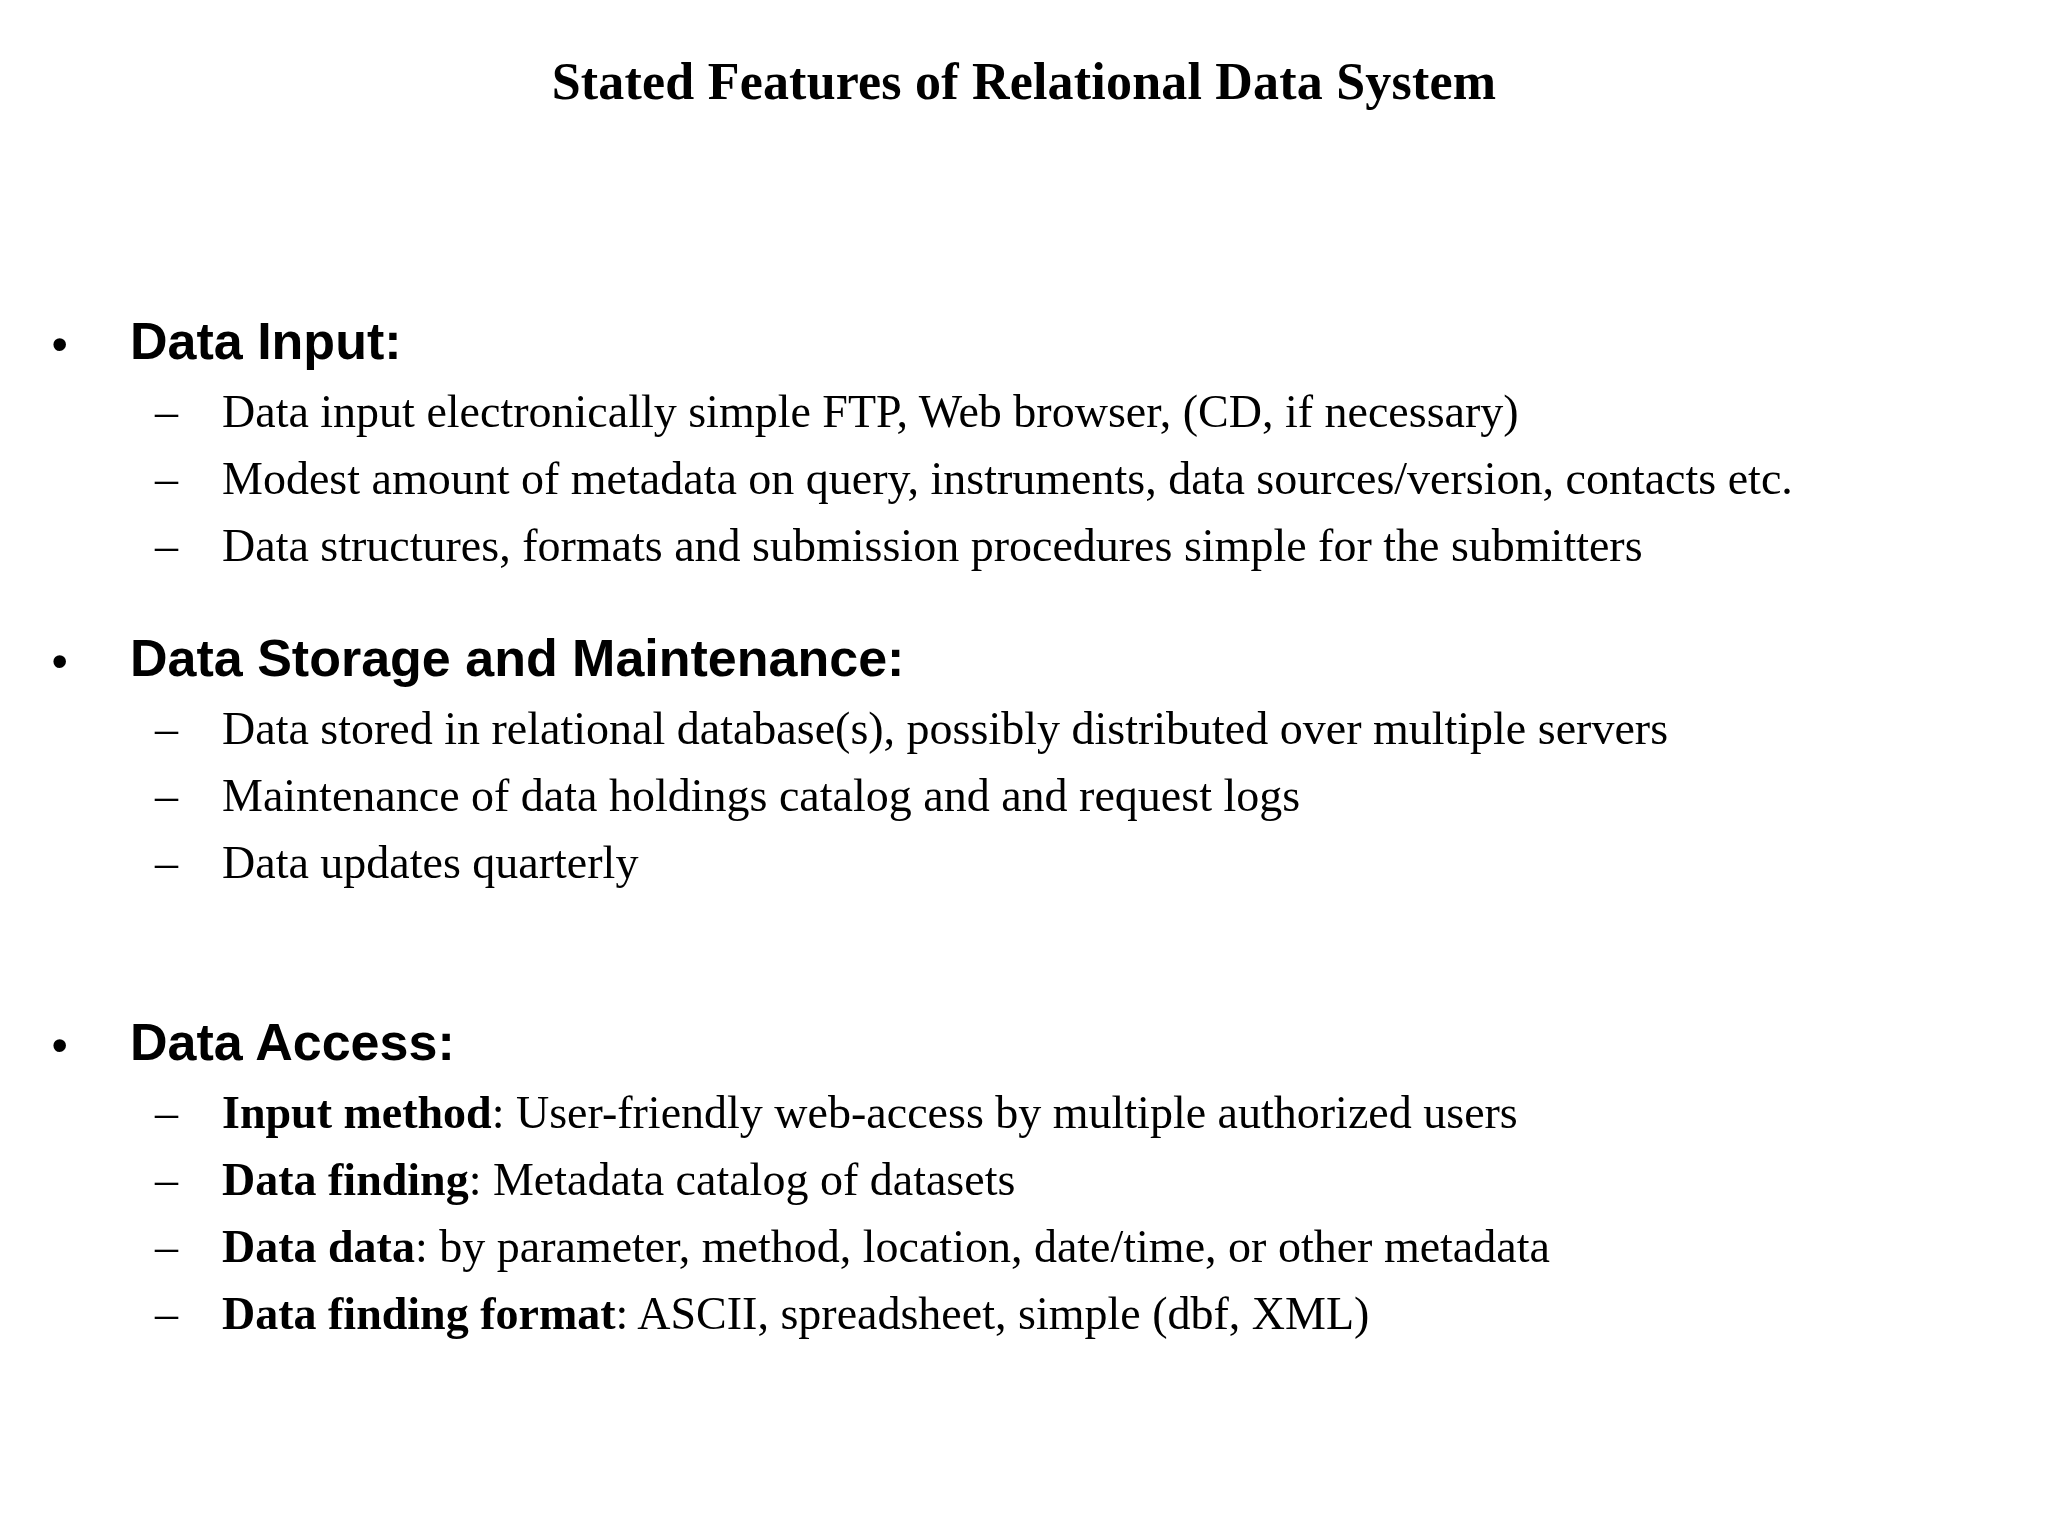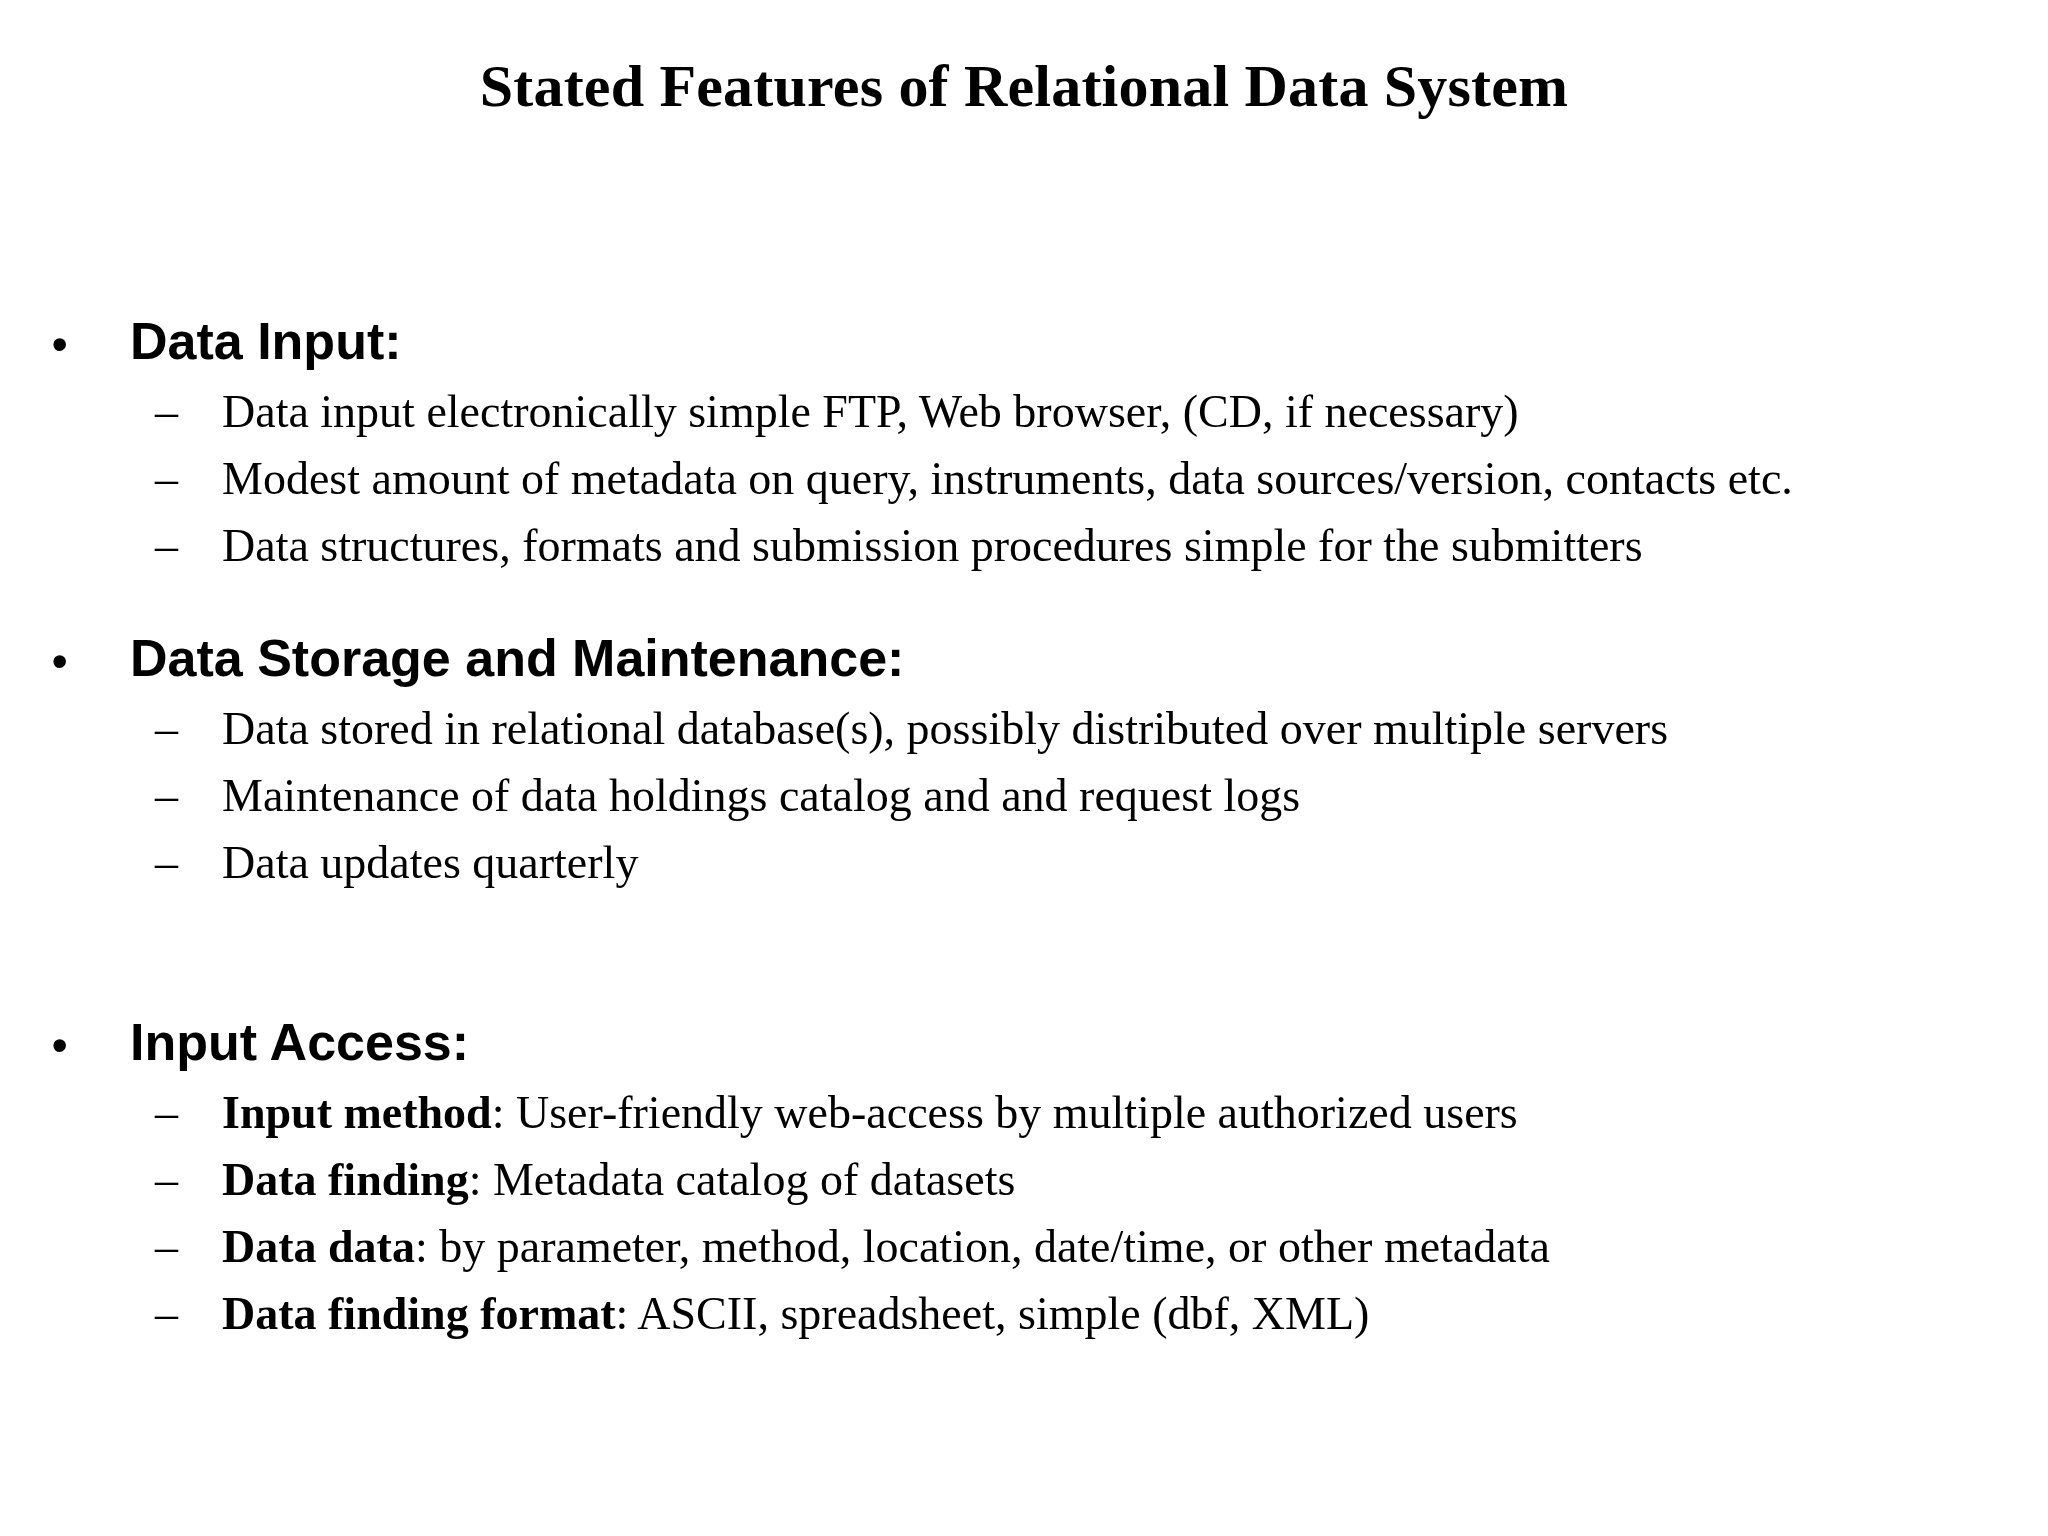--- a/index.html
+++ b/index.html
@@ -17,21 +17,21 @@
     color: #000000;
   }
   .slide-title {
     position: absolute;
     left: 0;
     top: 56px;
     width: 2048px;
     text-align: center;
     font-family: "Liberation Serif", "DejaVu Serif", serif;
     font-weight: bold;
-    font-size: 60px;
+    font-size: 52px;
     line-height: 1.0;
     letter-spacing: 0.2px;
     color: #000000;
   }
 
   .body-block {
     position: absolute;
     left: 0;
     top: 262px;
     width: 2048px;
@@ -141,21 +141,21 @@
 
     <div class="l2">
       <span class="marker">–</span>
       <span class="l2-text"><span class="lead"></span><span>Data updates quarterly</span></span>
     </div>
 
     <div class="spacer-line"></div>
 
     <div class="l1">
       <span class="marker">•</span>
-      <span class="l1-text">Input Access:</span>
+      <span class="l1-text">Data Access:</span>
     </div>
 
     <div class="l2">
       <span class="marker">–</span>
       <span class="l2-text"><span class="lead">Input method</span><span>: User-friendly web-access by multiple authorized users</span></span>
     </div>
 
     <div class="l2">
       <span class="marker">–</span>
       <span class="l2-text"><span class="lead">Data finding</span><span>: Metadata catalog of datasets</span></span>

